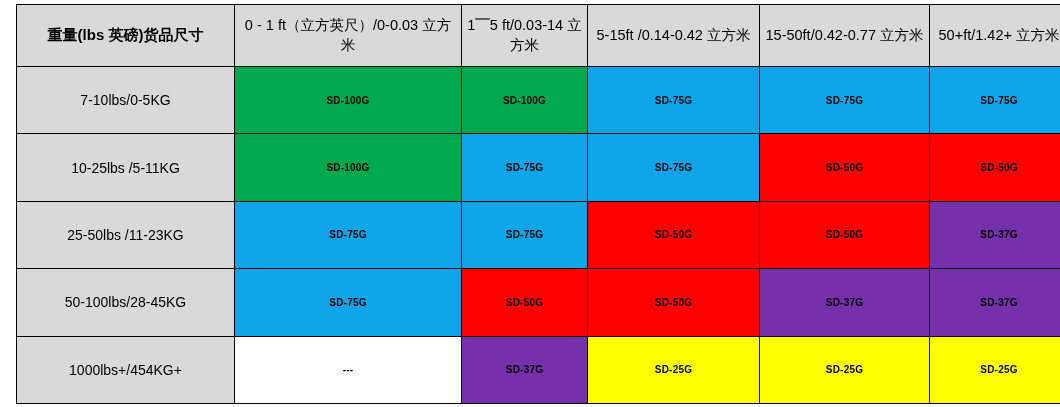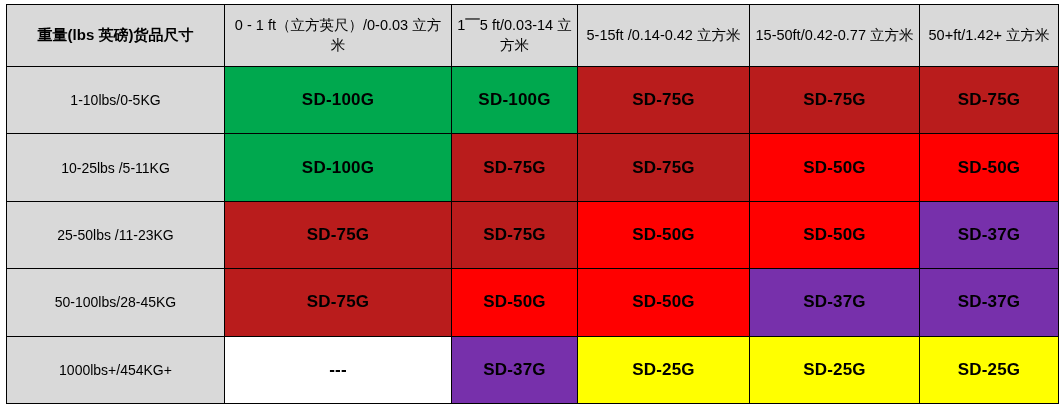--- a/index.html
+++ b/index.html
@@ -7,21 +7,21 @@
     padding: 0;
     background: #ffffff;
   }
   body {
     width: 1060px;
     height: 407px;
     font-family: "Liberation Sans", "DejaVu Sans", sans-serif;
     overflow: hidden;
   }
   #matrix-wrap {
-    padding: 4px 3px 3px 6px;
+    padding: 4px 3px 3px 16px;
     box-sizing: border-box;
     width: 1060px;
     height: 407px;
     border-radius: 12px;
   }
   table.matrix {
     border-collapse: collapse;
     table-layout: fixed;
     width: 1052px;
     height: 400px;
@@ -48,27 +48,27 @@
     font-size: 15px;
   }
   tbody tr { height: 48.3px; }
   td.row-head {
     background: #d9d9d9;
     color: #000000;
     font-size: 14px;
     font-weight: normal;
   }
   td.cell {
-    font-size: 17px;
+    font-size: 10px;
     font-weight: bold;
     color: #000000;
     letter-spacing: 0.2px;
   }
   td.c-green  { background: #00a84e; }
-  td.c-orange { background: #b91c1c; }
+  td.c-orange { background: #0ea5e9; }
   td.c-red    { background: #ff0000; margin-top: 40px; }
   td.c-purple { background: #7730ab; }
   td.c-yellow { background: #ffff00; }
   td.c-white  { background: #ffffff; }
 </style>
 </head>
 <body>
 
 <div id="matrix-wrap">
   <table class="matrix">
@@ -77,21 +77,21 @@
         <th class="corner-head" style="width:218px">重量(lbs 英磅)货品尺寸</th>
         <th style="width:227px">0 - 1 ft（立方英尺）/0-0.03 立方米</th>
         <th style="width:126px">1⎺5 ft/0.03-14 立方米</th>
         <th style="width:172px">5-15ft /0.14-0.42 立方米</th>
         <th style="width:170px">15-50ft/0.42-0.77 立方米</th>
         <th style="width:139px">50+ft/1.42+ 立方米</th>
       </tr>
     </thead>
     <tbody id="matrix-body">
         <tr>
-          <td class="row-head">1-10lbs/0-5KG</td>
+          <td class="row-head">7-10lbs/0-5KG</td>
           <td class="cell c-green">SD-100G</td>
           <td class="cell c-green">SD-100G</td>
           <td class="cell c-orange">SD-75G</td>
           <td class="cell c-orange">SD-75G</td>
           <td class="cell c-orange">SD-75G</td>
         </tr>
         <tr>
           <td class="row-head">10-25lbs /5-11KG</td>
           <td class="cell c-green">SD-100G</td>
           <td class="cell c-orange">SD-75G</td>

